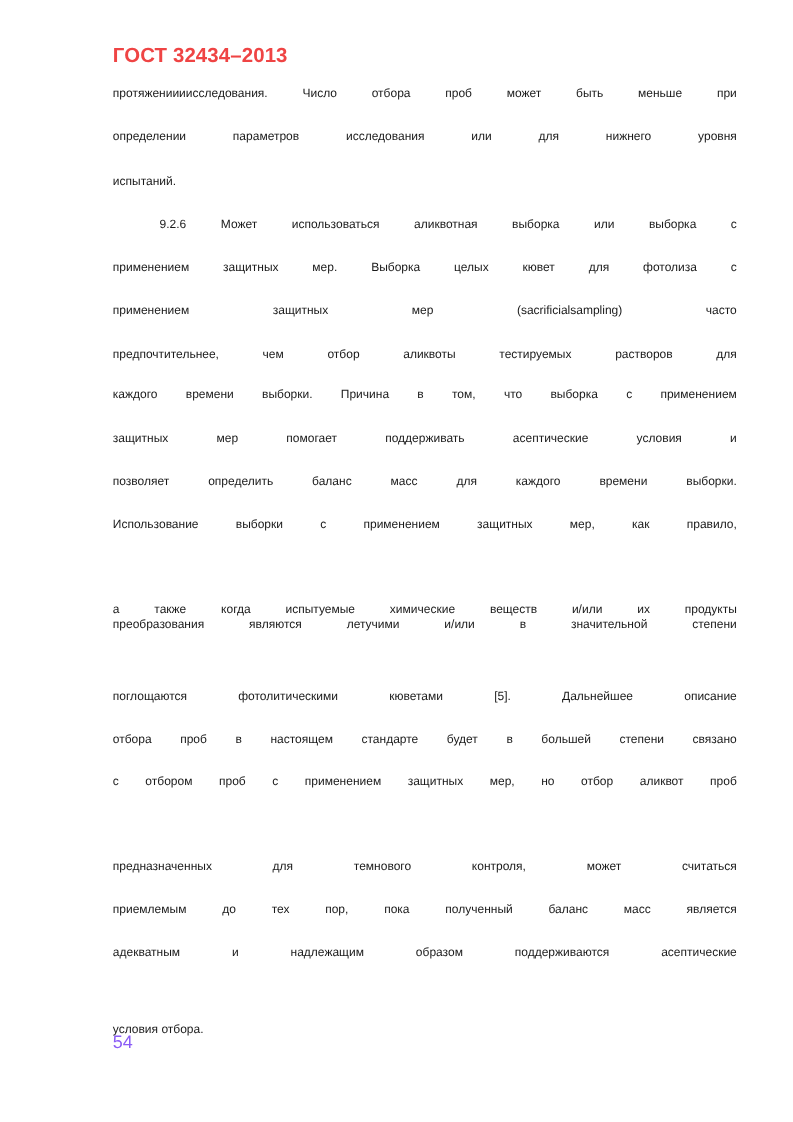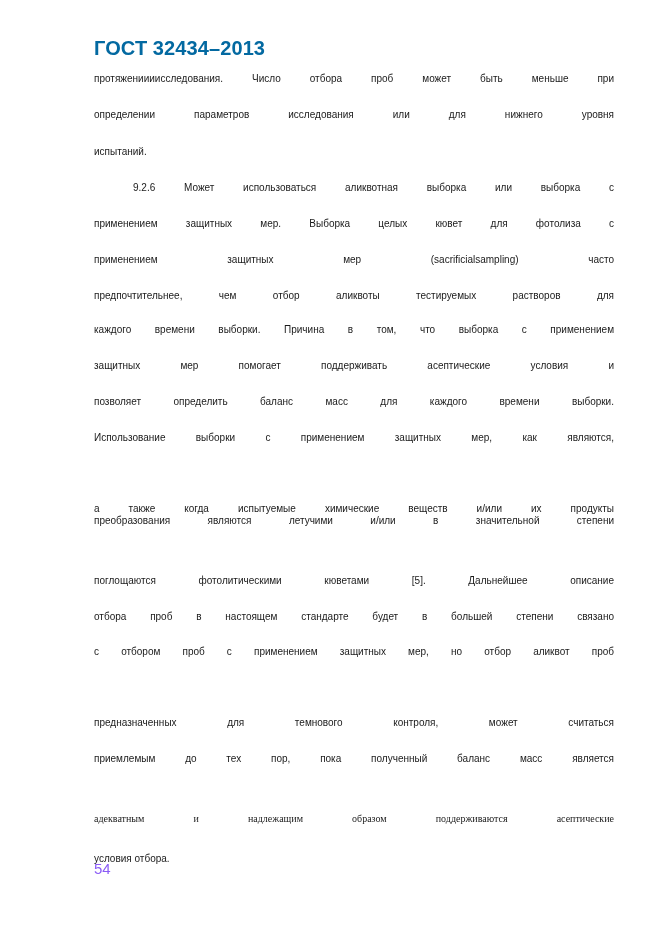--- a/index.html
+++ b/index.html
@@ -18,24 +18,24 @@
     .page {
       position: absolute;
       left: 0; top: 0;
       width: 661px; height: 935px;
       background: #ffffff;
     }
     .header {
       position: absolute;
       left: 94px;
       top: 37px;
-      font-size: 20px;
+      font-size: 17px;
       font-weight: bold;
       letter-spacing: 0.1px;
-      color: #0369a1;
+      color: #ef4444;
     }
     .line {
       position: absolute;
       left: 94px;
       width: 520px;
       font-size: 10px;
       line-height: 18px;
       white-space: nowrap;
       text-align: justify;
       text-align-last: justify;
@@ -66,25 +66,25 @@
   <div class="line" style="top: 106px; word-spacing: 0px;">определении параметров исследования или для нижнего уровня</div>
   <div class="line last" style="top:143px">испытаний.</div>
 
   <div class="line indent" style="top: 179px; word-spacing: 0px;">9.2.6 Может использоваться аликвотная выборка или выборка с</div>
   <div class="line" style="top: 215px; word-spacing: 0px;">применением защитных мер. Выборка целых кювет для фотолиза с</div>
   <div class="line" style="top: 251px; word-spacing: 0px;">применением защитных мер (sacrificialsampling) часто</div>
   <div class="line" style="top: 287px; word-spacing: 0px;">предпочтительнее, чем отбор аликвоты тестируемых растворов для</div>
   <div class="line" style="top: 321px; word-spacing: 0px;">каждого времени выборки. Причина в том, что выборка с применением</div>
   <div class="line" style="top: 357px; word-spacing: 0px;">защитных мер помогает поддерживать асептические условия и</div>
   <div class="line" style="top: 393px; word-spacing: 0px;">позволяет определить баланс масс для каждого времени выборки.</div>
-  <div class="line" style="top: 429px; word-spacing: 0px;">Использование выборки с применением защитных мер, как являются,</div>
+  <div class="line" style="top: 429px; word-spacing: 0px;">Использование выборки с применением защитных мер, как правило,</div>
   <div class="line" style="top: 500px; word-spacing: 0px;">а также когда испытуемые химические веществ и/или их продукты</div>
   <div class="line" style="top: 512px; word-spacing: 0px;">преобразования являются летучими и/или в значительной степени</div>
   <div class="line" style="top: 572px; word-spacing: 0px;">поглощаются фотолитическими кюветами [5]. Дальнейшее описание</div>
   <div class="line" style="top: 608px; word-spacing: 0px;">отбора проб в настоящем стандарте будет в большей степени связано</div>
   <div class="line" style="top: 643px; word-spacing: 0px;">с отбором проб с применением защитных мер, но отбор аликвот проб</div>
   <div class="line" style="top: 714px; word-spacing: 0px;">предназначенных для темнового контроля, может считаться</div>
   <div class="line" style="top: 750px; word-spacing: 0px;">приемлемым до тех пор, пока полученный баланс масс является</div>
-  <div class="line" style="top: 810px; word-spacing: 0px; font-family: Liberation Serif, serif;">адекватным и надлежащим образом поддерживаются асептические</div>
+  <div class="line" style="top: 786px; word-spacing: 0px;">адекватным и надлежащим образом поддерживаются асептические</div>
   <div class="line last" style="top:850px">условия отбора.</div>
 
   <div class="page-number">54</div>
 </div>
 
 </body></html>

